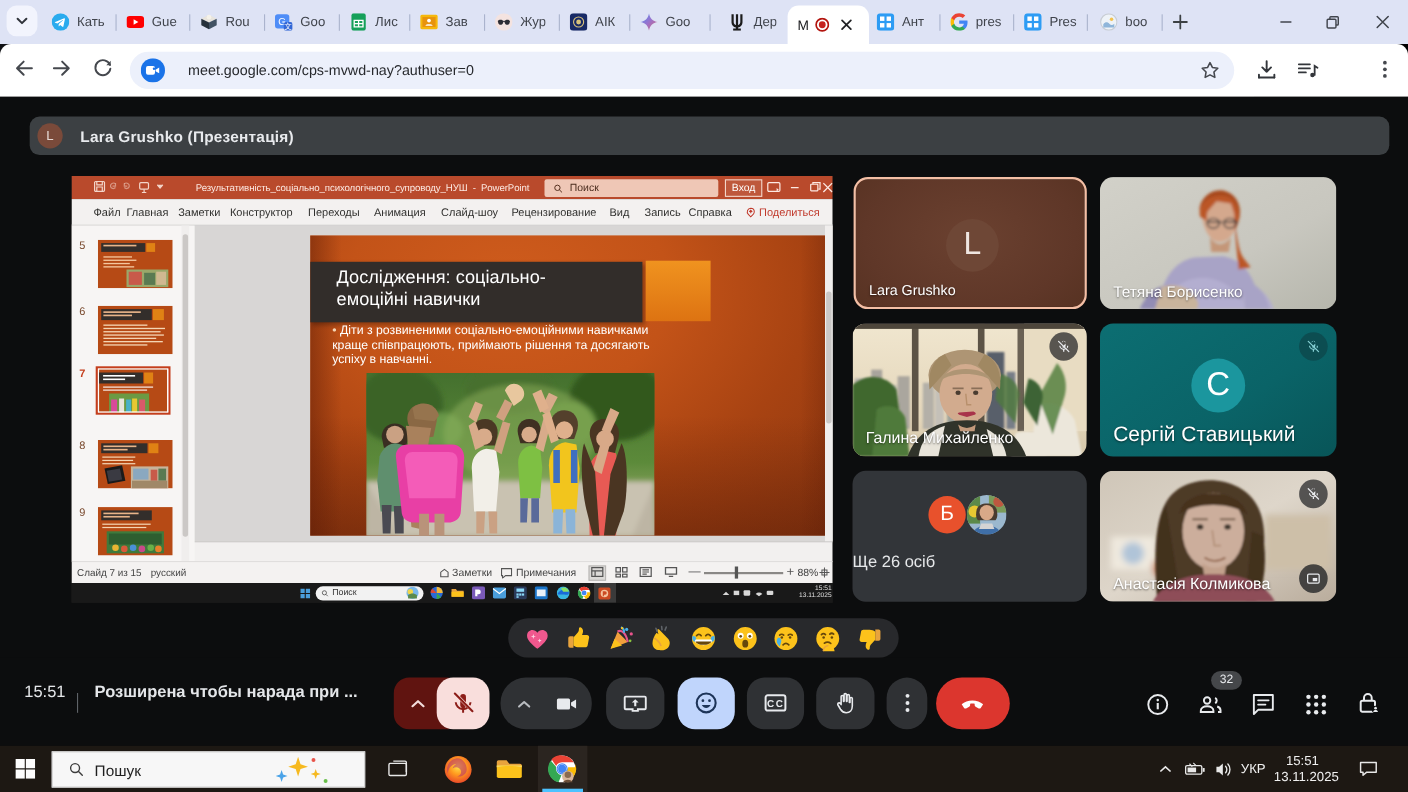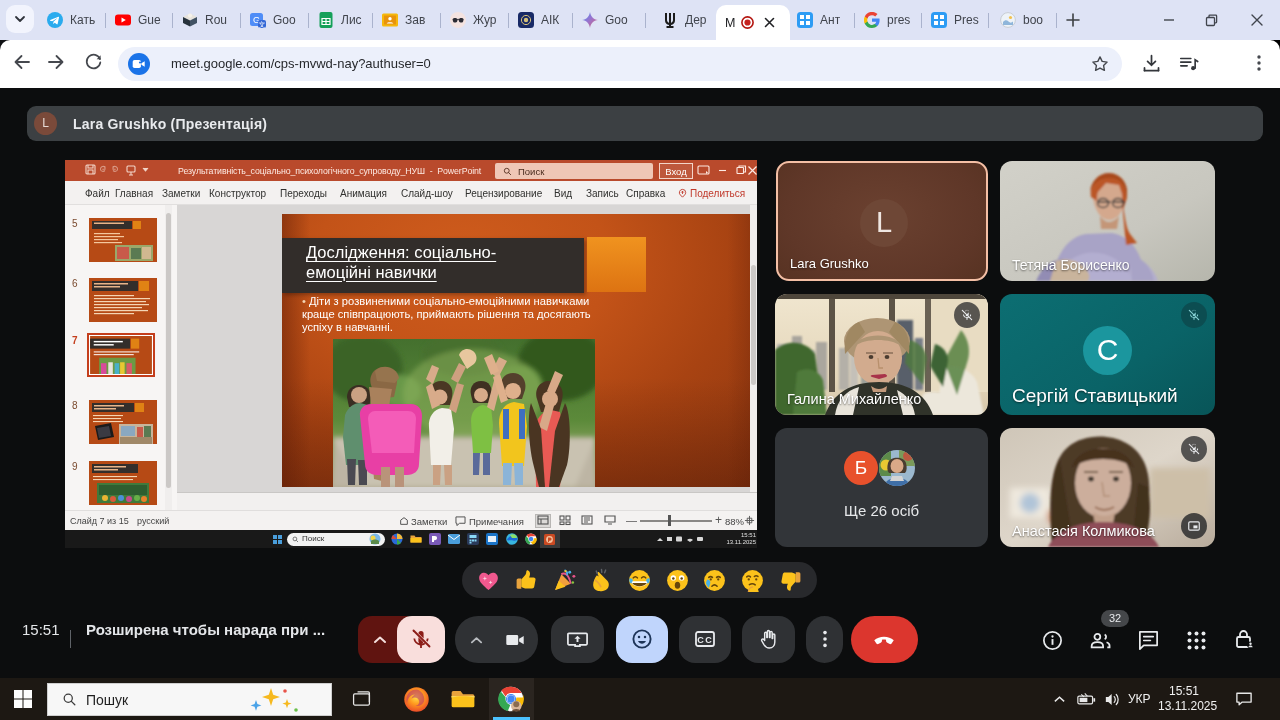--- a/index.html
+++ b/index.html
@@ -425,21 +425,21 @@
               <circle cx="55" cy="38" r="3" fill="#e8812a"></circle>
             </svg>
           <div style="position:absolute;left:100px;top:0;width:7px;height:305px;background:#f0eeed"></div>
           <div style="position:absolute;left:101px;top:8px;width:5px;height:275px;background:#cbc8c6;border-radius:3px"></div>
         </div>
         <div id="slidearea">
           <div id="slide">
               <div style="position:absolute;left:0;top:0;width:474px;height:273px;background:linear-gradient(90deg,rgba(90,26,6,.45) 0,rgba(90,26,6,0) 6%,rgba(90,26,6,0) 94%,rgba(90,26,6,.3) 100%),linear-gradient(180deg,rgba(0,0,0,0) 60%,rgba(70,20,5,.35) 100%)"></div>
             <div style="position:absolute;left:0;top:24px;width:302px;height:55px;background:#322d2a;box-shadow:2px 2px 4px rgba(0,0,0,.3)"></div>
             <div style="position:absolute;left:305px;top:23px;width:59px;height:55px;background:linear-gradient(180deg,#f0931f,#dd7312)"></div>
-            <div style="position:absolute;left:24px;top:29px;width:280px;color:#fff;font-size:16.5px;line-height:19.5px;text-decoration:underline;text-underline-offset:3px">Дослідження: соціально-<br>емоційні навички</div>
+            <div style="position:absolute;left:24px;top:29px;width:280px;color:#fff;font-size:16.5px;line-height:19.5px;text-underline-offset:3px">Дослідження: соціально-<br>емоційні навички</div>
             <div style="position:absolute;left:20px;top:81px;width:300px;color:#fff;font-size:11.2px;line-height:13.2px"><span style="color:#f4d5b4">•&nbsp;</span><span style="">Діти з розвиненими соціально-емоційними навичками краще співпрацюють, приймають рішення та досягають успіху в навчанні.</span></div>
             <svg width="262" height="148" viewBox="0 0 262 148" style="position:absolute;left:51px;top:125px">
               <defs>
                 <linearGradient id="trees" x1="0" y1="0" x2="0" y2="1">
                     <stop offset="0" stop-color="#44702e"></stop>
                     <stop offset=".55" stop-color="#5c8a3a"></stop>
                     <stop offset=".75" stop-color="#86a05c"></stop>
                     <stop offset="1" stop-color="#b0a88e"></stop>
                   </linearGradient>
                 <filter id="bk" x="-20%" y="-20%" width="140%" height="140%">
@@ -738,21 +738,21 @@
             <rect x="20" y="0" width="16" height="16" fill="#7a9a5a"></rect>
             <rect x="0" y="0" width="12" height="26" fill="#5c8a4a"></rect>
             <circle cx="7" cy="15" r="5.5" fill="#e8c832"></circle>
             <circle cx="29" cy="6" r="5" fill="#bc5840"></circle>
             <path d="M9 13c2-7 16-7 18 0 1 4 1 8-1 10H10c-2-2-2-6-1-10z" fill="#4a3c30"></path>
             <ellipse cx="18" cy="16" rx="6.5" ry="7" fill="#d9a988"></ellipse>
             <path d="M5 36c2-11 24-11 26 0z" fill="#3f6fa8"></path>
             <path d="M13 26h10l2 5H11z" fill="#d4d4d4"></path>
           </g>
         </svg>
-      <div style="position:absolute;left:0;top:74px;width:213px;text-align:center;color:#e6e8ea;font-size:15px">Ще 26 осіб</div>
+      <div style="position:absolute;left:0;top:74px;width:213px;color:#e6e8ea;font-size:15px">Ще 26 осіб</div>
     </div>
     <div class="tile" id="t6" style="left:1000px;top:340px;width:215px;height:119px">
       <svg width="215" height="119" viewBox="0 0 215 119">
         <defs>
           <linearGradient id="bg6" x1="0" y1="0" x2="1" y2="1">
               <stop offset="0" stop-color="#cfc6b8"></stop>
               <stop offset=".5" stop-color="#ded6ca"></stop>
               <stop offset="1" stop-color="#b9ac9c"></stop>
             </linearGradient>
           <filter id="b6" x="-30%" y="-30%" width="160%" height="160%">

